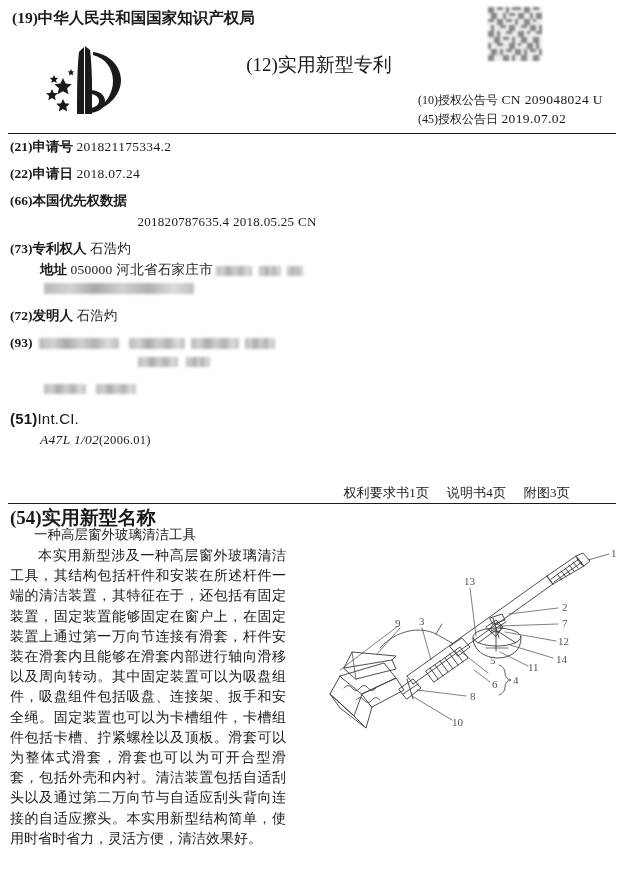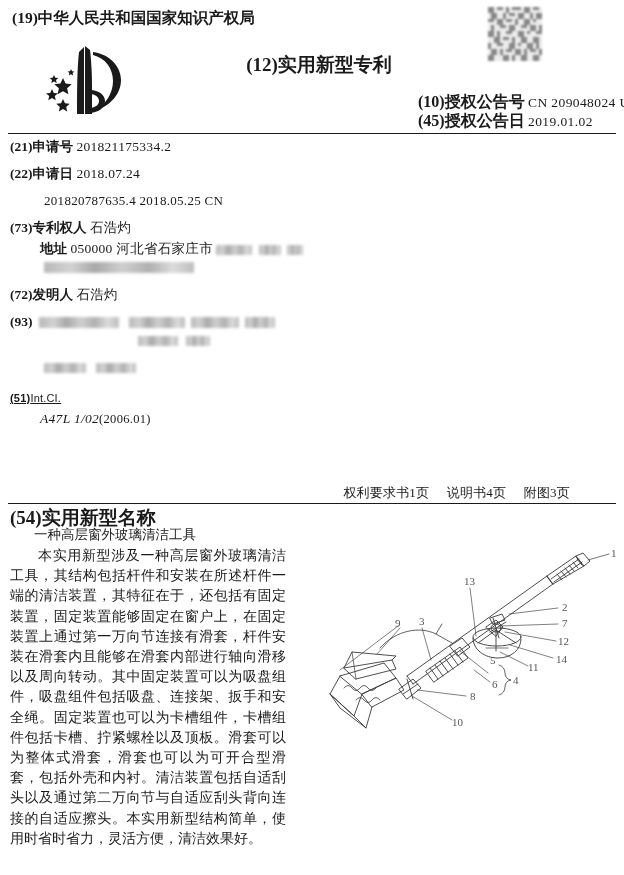--- a/index.html
+++ b/index.html
@@ -34,21 +34,21 @@
   }
   .office-line .paren { font-weight: bold; }
 
   .doc-type {
     position: absolute;
     left: 0;
     top: 52px;
     width: 624px;
     text-align: center;
     font-size: 19px;
-    font-weight: bold;
+    font-weight: normal;
     padding-left: 14px;
     box-sizing: border-box;
   }
 
   
   .emblem {
     position: absolute;
     left: 33px;
     top: 42px;
     width: 104px;
@@ -66,21 +66,21 @@
     opacity: .82;
   }
 
   .pub-no, .pub-date {
     position: absolute;
     white-space: nowrap;
     font-size: 13.5px;
   }
   .pub-no { left: 418px; top: 92px; }
   .pub-date { left: 418px; top: 111px; }
-  .lbl-b { font-weight: bold; font-size: 16px; }
+  .lbl-b { font-weight: normal; font-size: 12px; }
   .val-s { font-family: "Liberation Serif", serif; letter-spacing: .4px; }
 
   .rule {
     position: absolute;
     left: 8px;
     width: 608px;
     border-top: 1.6px solid #1a1a1a;
   }
   .rule.r1 { top: 133px; }
   .rule.r2 { top: 503px; }
@@ -112,23 +112,22 @@
     vertical-align: middle;
     background: linear-gradient(90deg,#b9b9b9 0%,#d2d2d2 18%,#a8a8a8 34%,#cfcfcf 52%,#b0b0b0 70%,#dcdcdc 86%,#bdbdbd 100%);
     filter: blur(1.6px);
     height: 10px;
     border-radius: 1px;
   }
   .redact.tall { height: 11px; }
 
   .intcl-label {
     font-family: "Liberation Sans", sans-serif;
-    font-size: 11px;
+    font-size: 15px;
     letter-spacing: .2px;
-    text-decoration: underline;
   }
   .intcl-value {
     padding-left: 30px;
     font-size: 13.5px;
     font-style: italic;
     letter-spacing: .3px;
   }
   .intcl-value .plain { font-style: normal; font-size: 12.5px; }
 
   .pagecount {
@@ -267,38 +266,41 @@
     </svg>
   </div>
 
   <div class="pub-no">
     <span class="lbl-b">(10)</span><span class="lbl-b">授权公告号</span>
     <span class="val-s">CN 209048024 U</span>
   </div>
 
   <div class="pub-date">
     <span class="lbl-b">(45)</span><span class="lbl-b">授权公告日</span>
-    <span class="val-s">2019.01.02</span>
+    <span class="val-s">2019.07.02</span>
   </div>
 
   <div class="rule r1"></div>
 
   <div class="bib">
 
     <div class="bib-row">
       <span class="code">(21)</span><span class="field">申请号</span>
       <span class="value">201821175334.2</span>
     </div>
 
     <div class="bib-row">
       <span class="code">(22)</span><span class="field">申请日</span>
       <span class="value">2018.07.24</span>
     </div>
 
-    <div class="sub-line" style="margin-bottom:12px;">201820787635.4  2018.05.25  CN</div>
+    <div class="bib-row" style="margin-bottom:6px;">
+      <span class="code">(66)</span><span class="field">本国优先权数据</span>
+    </div>
+    <div class="sub-line" style="margin-bottom:12px;text-align:center;">201820787635.4  2018.05.25  CN</div>
 
     <div class="bib-row" style="margin-bottom:6px;">
       <span class="code">(73)</span><span class="field">专利权人</span>
       <span class="value">石浩灼</span>
     </div>
 
     <div class="bib-row indent-field" style="margin-bottom:2px;">
       <span class="field">地址</span>
       <span class="value">050000  河北省石家庄市</span><span class="redact" style="width:36px;margin-left:3px;"></span><span class="redact" style="width:22px;margin-left:7px;"></span><span class="redact" style="width:16px;margin-left:6px;"></span>
     </div>

